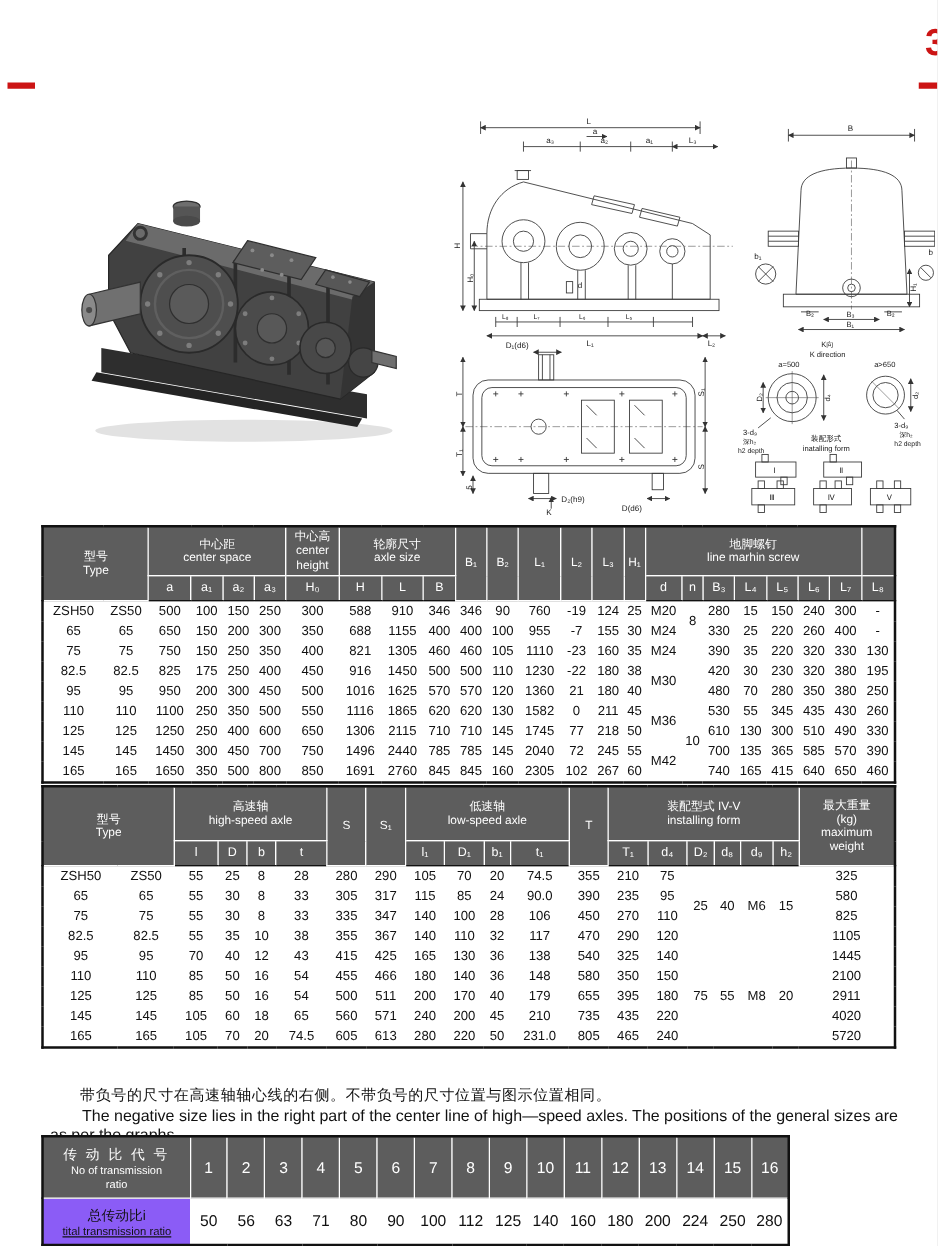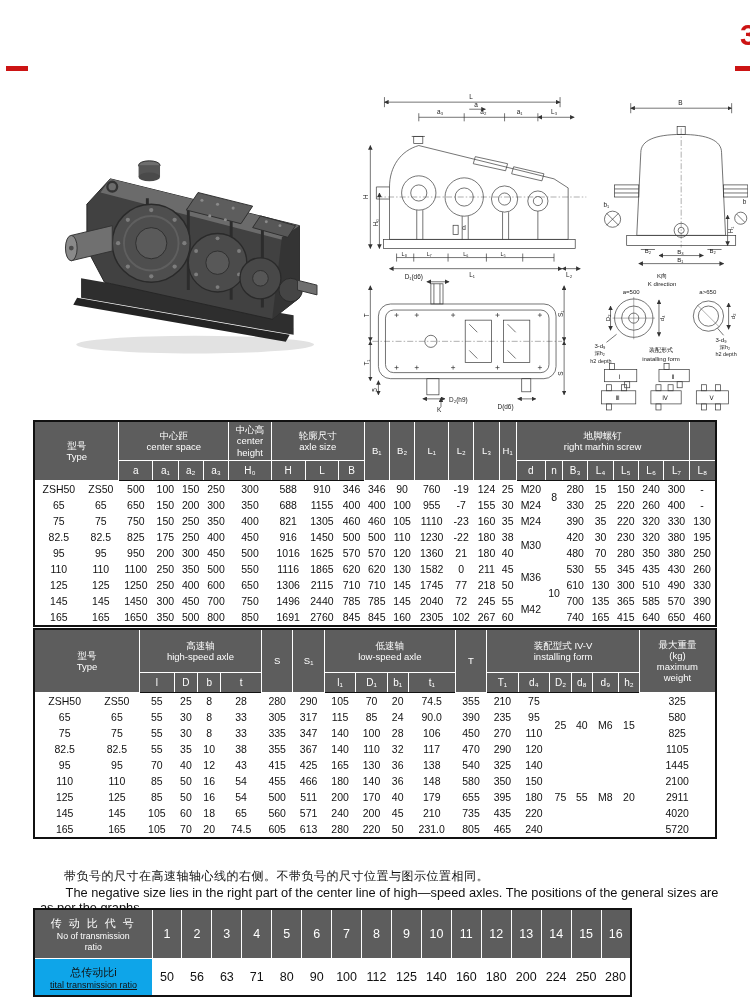--- a/index.html
+++ b/index.html
@@ -49,21 +49,21 @@
   table.ratio tr.hd th,table.ratio tr.hd td{background:#5d5d5d;color:#fff;border:1px solid #fff;
               height:46px;text-align:center;font-weight:normal;}
   table.ratio tr.hd td{font-size:12.5px;}
   table.ratio tr.bd th,table.ratio tr.bd td{height:34px;text-align:center;border:none;}
   table.ratio tr.bd td{font-size:12.5px;}
   table.ratio tr.hd{border-bottom:1.5px solid #111;}
   .rcn{display:block;font-size:11px;letter-spacing:2px;}
   .ren{display:block;font-size:8.8px;white-space:pre-line;line-height:1.15;}
   .rcn2{display:block;font-size:11px;font-weight:normal;color:#111;}
   .ren2{display:block;font-size:9px;font-weight:normal;color:#111;text-decoration:underline;}
-  table.ratio tr.bd th{background:#0ea5e9;}
+  table.ratio tr.bd th{background:#8b5cf6;}
 </style>
 </head>
 <body>
 
 <div class="page">
 
   <div class="red-dash left"></div>
   <div class="red-dash right"></div>
   <div class="red-corner">3</div>
 
@@ -303,21 +303,21 @@
 height</th>
         <th colspan="3">轮廓尺寸
 axle size</th>
         <th rowspan="2">B₁</th>
         <th rowspan="2">B₂</th>
         <th rowspan="2">L₁</th>
         <th rowspan="2">L₂</th>
         <th rowspan="2">L₃</th>
         <th rowspan="2">H₁</th>
         <th colspan="7">地脚螺钉
-right marhin screw</th>
+line marhin screw</th>
         <th></th>
       </tr>
       <tr class="sub">
         <th>a</th>
         <th>a₁</th>
         <th>a₂</th>
         <th>a₃</th>
         <th>H₀</th>
         <th>H</th>
         <th>L</th>

